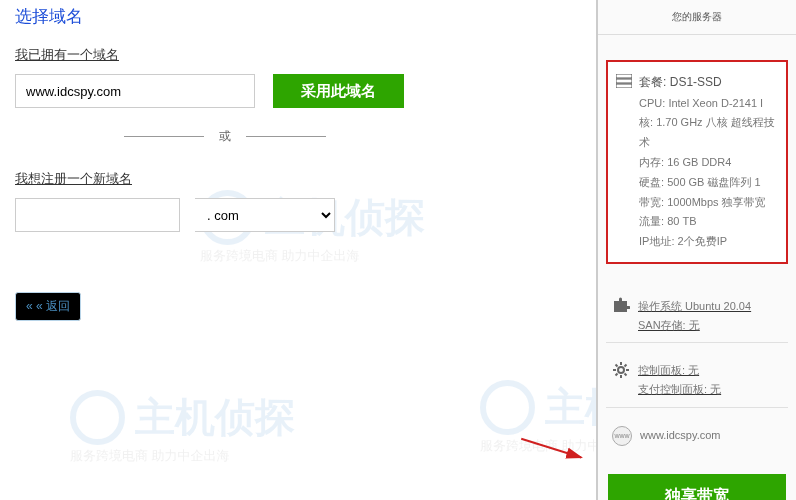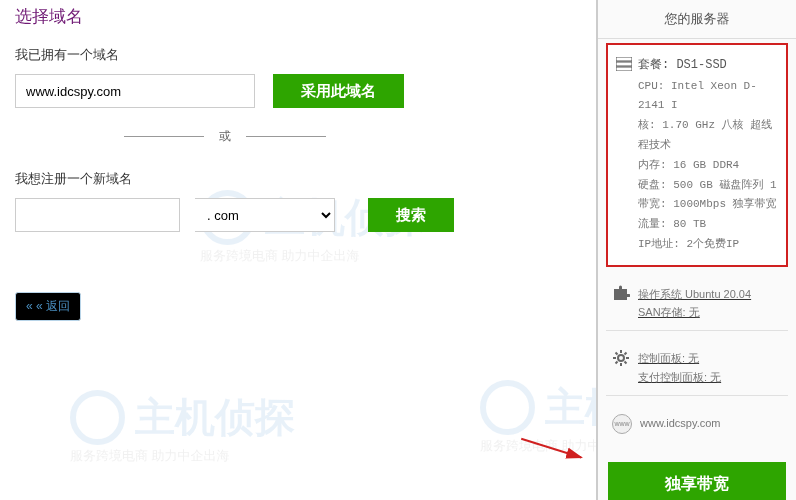--- a/index.html
+++ b/index.html
@@ -2,43 +2,43 @@
 <html><head>
   <meta charset="utf-8">
   <style>
     * { margin: 0; padding: 0; box-sizing: border-box; }
     body { font-family: "Microsoft YaHei", Arial, sans-serif; font-size: 13px; color: #333; background: #fff; width: 796px; height: 500px; position: relative; overflow: hidden; }
     
     .container { display: flex; height: 100%; }
     .main { flex: 1; padding: 0 15px; }
     .sidebar { width: 200px; border-left: 2px solid #ccc; background: #fafafa; }
     
-    .page-title { font-size: 17px; font-weight: normal; color: #701a75; margin: 5px 0 18px 0; }
+    .page-title { font-size: 17px; font-weight: normal; color: #1d4ed8; margin: 5px 0 18px 0; }
     
-    .section-label { font-size: 13px; color: #333; margin-bottom: 10px; }
+    .section-label { font-size: 13px; color: #333; margin-bottom: 10px; text-decoration: underline; }
     
     .domain-row { display: flex; align-items: center; gap: 0; margin-bottom: 20px; }
     .domain-input { width: 240px; height: 34px; padding: 6px 10px; border: 1px solid #ccc; font-size: 13px; }
     .btn-green { background: #2ea500; color: #fff; border: none; padding: 0 28px; height: 34px; font-size: 15px; font-weight: bold; cursor: pointer; }
     .btn-green.adopt { margin-left: 18px; }
     
     .divider-row { display: flex; align-items: center; justify-content: center; margin: 20px 0 25px 0; width: 380px; padding-left: 40px; }
     .divider-line { height: 1px; background: #999; width: 80px; }
     .divider-text { padding: 0 15px; color: #666; font-size: 12px; }
     
     .search-row { display: flex; align-items: center; gap: 15px; margin-bottom: 30px; margin-top: 10px; }
     .search-input { width: 165px; height: 34px; padding: 6px 10px; border: 1px solid #ccc; font-size: 13px; }
     .tld-select { width: 140px; height: 34px; padding: 4px 8px; border: 1px solid #ccc; font-size: 13px; background: #fff; border-left: none; }
     .btn-search { margin-left: 18px; }
     
     .back-btn { display: inline-block; border: 1px solid #b8d4e8; color: #4a90c2; background: #000000; padding: 5px 10px; font-size: 12px; cursor: pointer; border-radius: 3px; margin-top: 30px; }
     
-    .sidebar-header { text-align: center; padding: 10px 0; font-size: 13px; color: #555; border-bottom: 1px solid #ddd; }
+    .sidebar-header { text-align: center; padding: 10px 0; font-size: 10px; color: #555; border-bottom: 1px solid #ddd; }
     
-    .server-box { border: 2px solid #d02020; margin: 4px 8px; padding: 10px 8px; background: #fff; font-family: Liberation Mono, monospace; }
+    .server-box { border: 2px solid #d02020; margin: 25px 8px; padding: 10px 8px; background: #fff; }
     .server-row { display: flex; align-items: flex-start; }
     .server-icon { width: 18px; margin-right: 6px; margin-top: 2px; }
     .server-specs { font-size: 11px; color: #777; line-height: 1.8; }
     .spec-line { display: block; }
     .spec-title { color: #555; font-size: 12px; }
     
     .info-block { margin: 10px 8px; padding: 8px 6px; border-bottom: 1px solid #e0e0e0; display: flex; align-items: flex-start; text-decoration: underline; }
     .info-icon { width: 18px; height: 18px; margin-right: 8px; flex-shrink: 0; }
     .info-text { font-size: 11px; color: #777; line-height: 1.7; }
     
@@ -111,21 +111,20 @@
       <div class="divider-line"></div>
     </div>
     
     <div>
       <div class="section-label">我想注册一个新域名</div>
       <div class="search-row">
         <input type="text" class="search-input" value="" style="">
         <select class="tld-select">
           <option>. com</option>
         </select>
-        <button class="btn-green btn-search">搜索</button>
       </div>
     </div>
     
     <button class="back-btn">« « 返回</button>
   </div>
 
   <div class="sidebar">
     <div class="sidebar-header">您的服务器</div>
 
     <div class="server-box">

